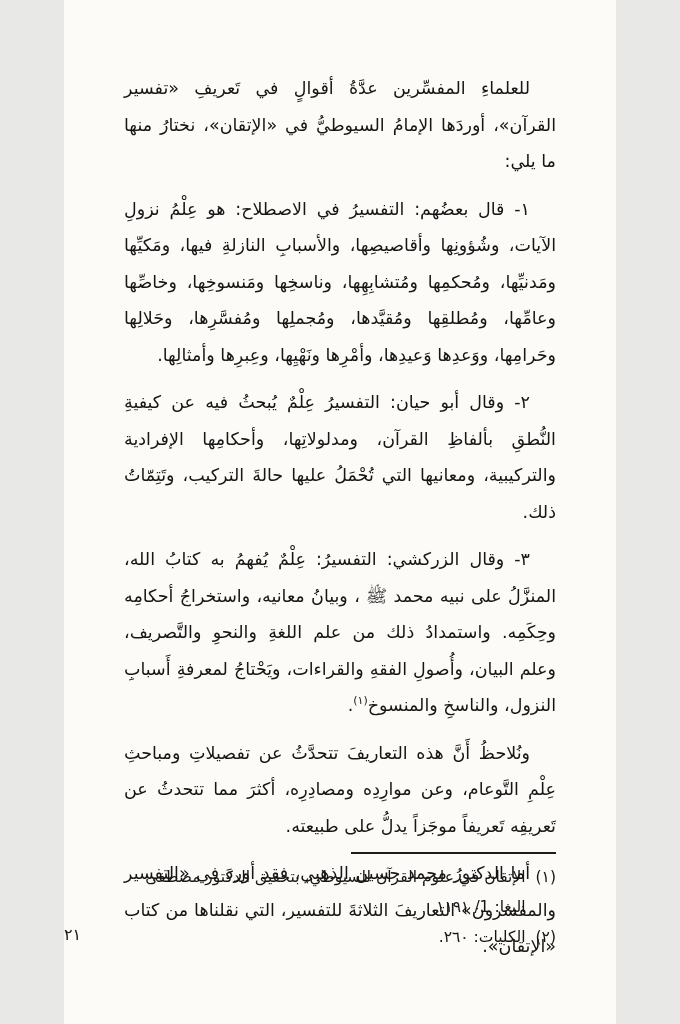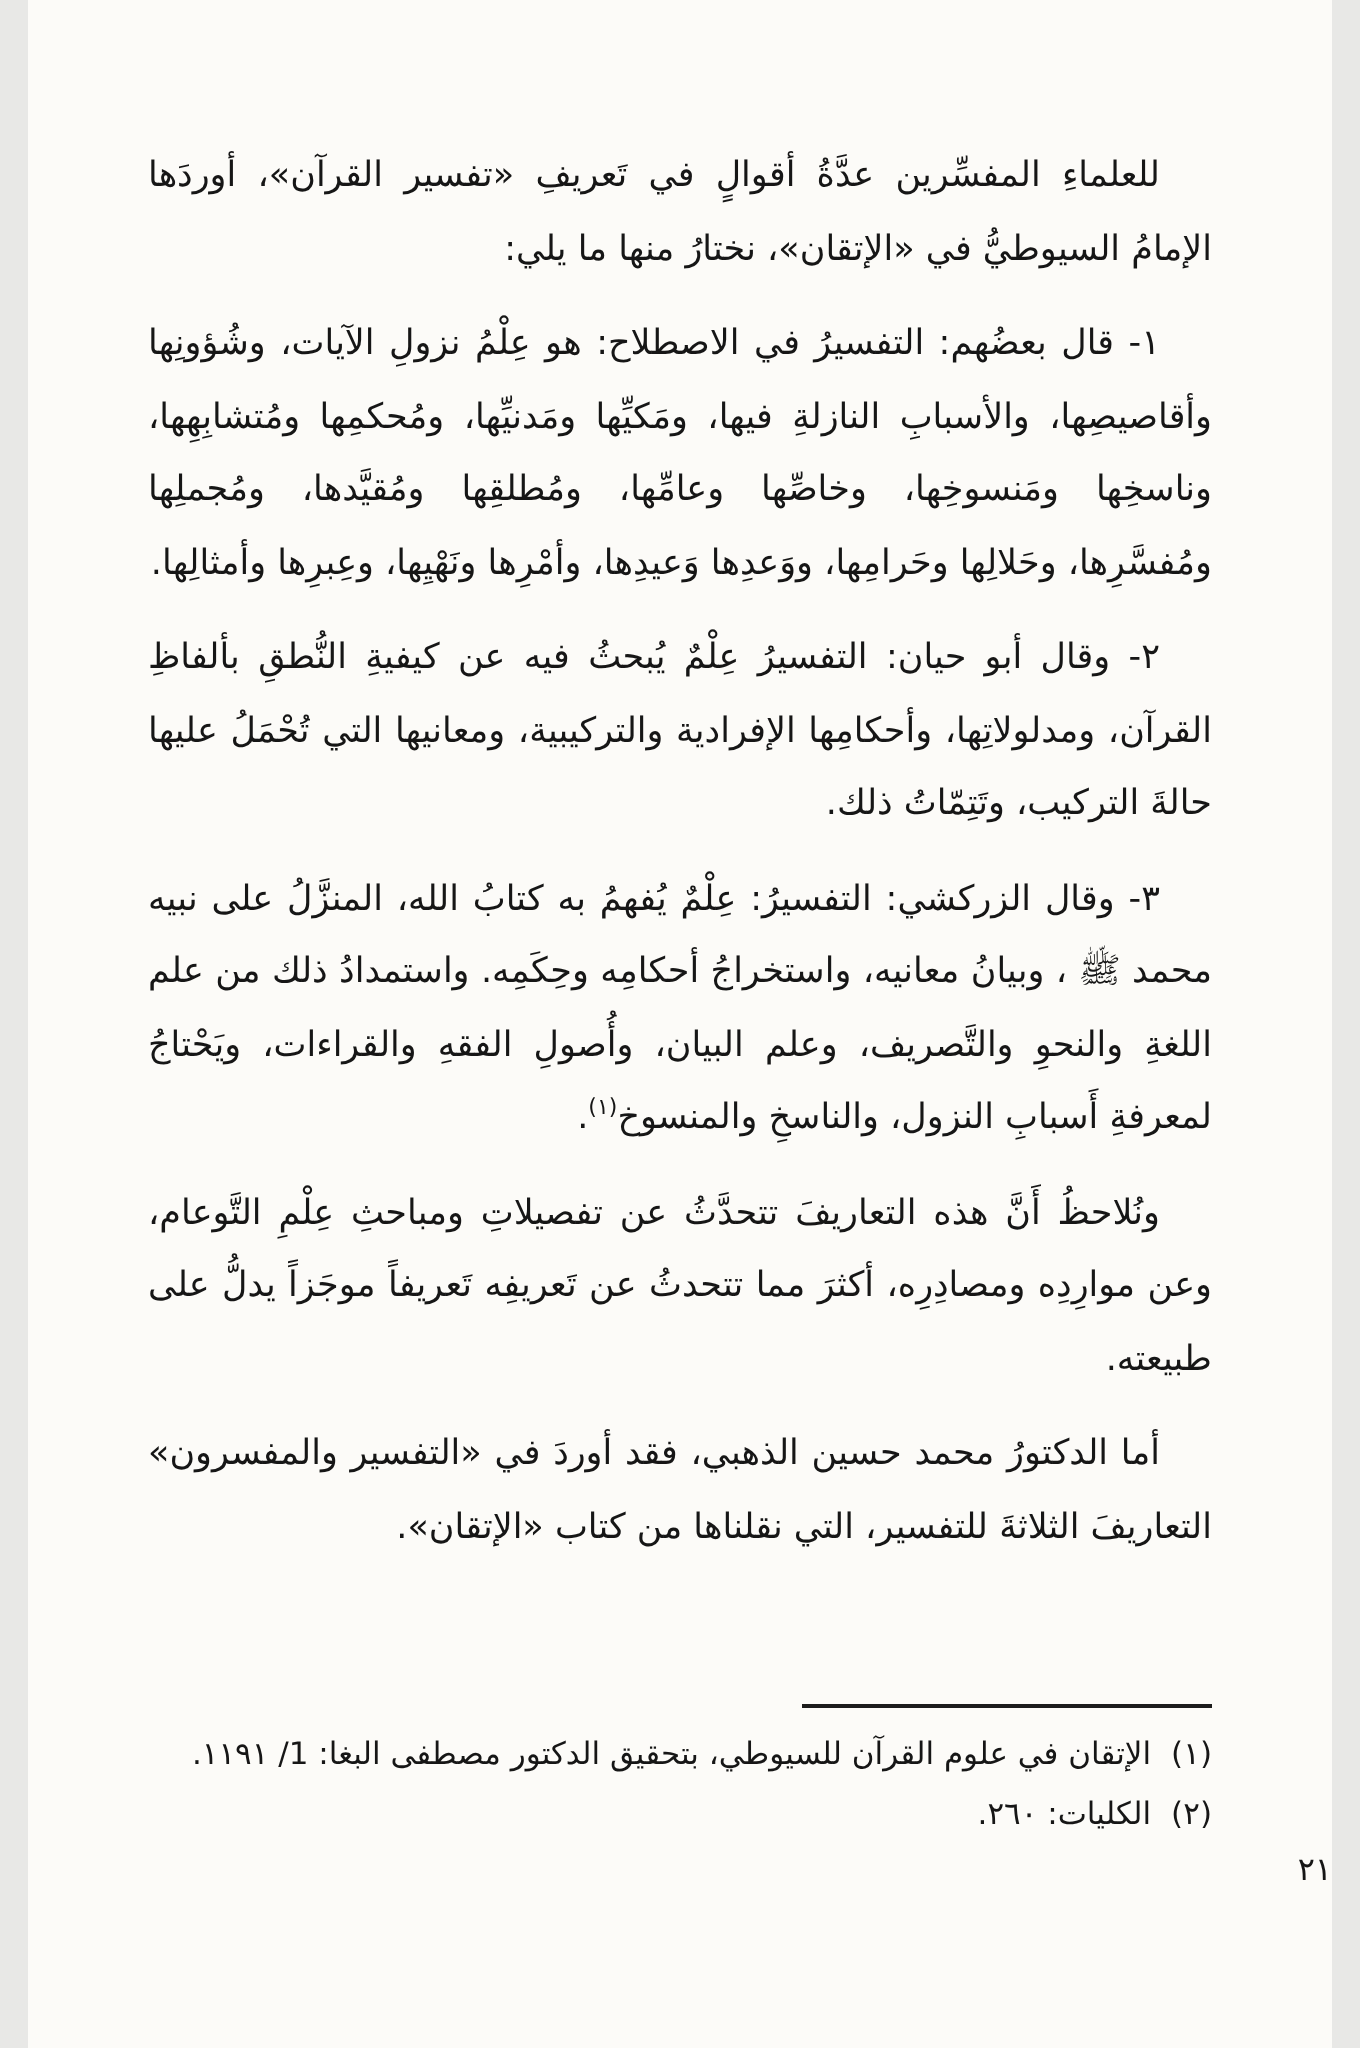--- a/index.html
+++ b/index.html
@@ -1,19 +1,19 @@
 <!DOCTYPE html>
 <html lang="ar" dir="rtl"><head>
 <meta charset="utf-8">
 <style>
   * { margin: 0; padding: 0; box-sizing: border-box; }
   html, body { background: #e8e8e6; }
   .page {
     position: relative;
-    width: 652px;
+    width: 552px;
     height: 1024px;
     margin: 0 auto;
     background: #fcfbf8;
     font-family: "DejaVu Sans", sans-serif;
     color: #161616;
     overflow: hidden;
   }
   .text-block {
     position: absolute;
     top: 70px;
@@ -57,21 +57,21 @@
     flex: 0 0 auto;
     margin-left: 10px;
     white-space: nowrap;
   }
   .fn-text { flex: 1 1 auto; }
   .page-number {
     position: absolute;
     top: 925px;
     left: 0;
     right: 0;
-    text-align: right;
+    text-align: left;
     font-size: 16px;
     color: #161616;
   }
 </style>
 </head>
 <body>
 
 <div class="page">
 
   <div class="text-block">

